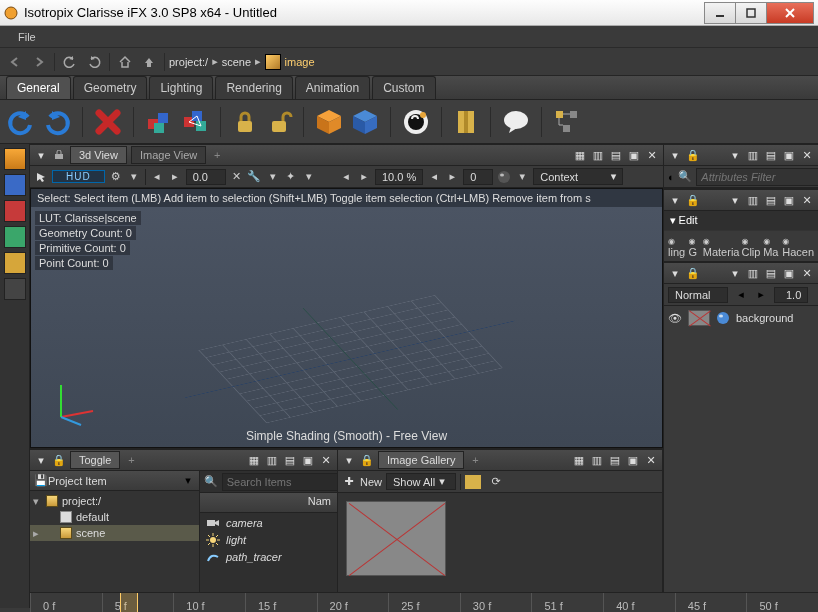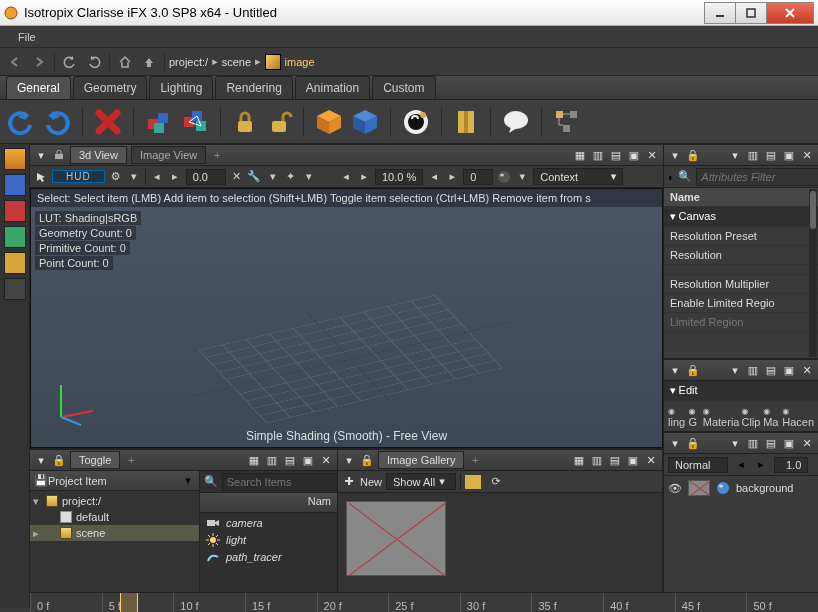--- a/index.html
+++ b/index.html
@@ -121,21 +121,21 @@
 
 .layerpanel { border-top:1px solid #222; }
 .layerrow { height:24px; display:flex; align-items:center; padding:0 4px; gap:6px; color:#ddd;}
 .layerrow .mini { width:22px; height:16px; background:#888; border:1px solid #555; position:relative;}
 .layerrow .mini::before, .layerrow .mini::after { content:""; position:absolute; width:26px; height:1px; background:#b33; top:50%; left:-2px;}
 .layerrow .mini::before{transform:rotate(36deg);} .layerrow .mini::after{transform:rotate(-36deg);}
 .blendrow { height:22px; display:flex; align-items:center; gap:6px; padding:0 4px; border-bottom:1px solid #222;}
 
 
 .timeline { position:absolute; left:30px; right:0; bottom:0; height:20px; background:#3a3a3a; border-top:1px solid #222; display:flex; align-items:center; color:#bbb; font-size:10px; overflow:hidden;}
-.timeline .tick { flex:1; text-align:center; border-left:1px solid #555; height:100%; display:flex; align-items:flex-end; justify-content:flex-start; padding-left:6px;}
+.timeline .tick { flex:1; text-align:center; border-left:1px solid #555; height:100%; display:flex; align-items:flex-end; justify-content:flex-start; padding-left:12px;}
 .timeline .marker { position:absolute; left:90px; top:0; bottom:0; width:18px; background:rgba(255,200,80,0.25); border-left:1px solid #fc6; border-right:1px solid #fc6;}
 </style>
 </head>
 <body>
 
 <div class="titlebar">
   <div class="icon-slot">
     <svg width="16" height="16">
         <circle cx="8" cy="8" r="6" fill="#f0a030" stroke="#7a4a10"></circle>
       </svg>
@@ -382,21 +382,21 @@
             <ellipse cx="5" cy="5" rx="2" ry="1.5" fill="#bbb"></ellipse>
           </svg>
         </span>
       <span class="hdric">▾</span>
       <div class="selfield"><span>Context</span><span style="flex:1"></span>▾</div>
     </div>
 
     <div class="viewport" style="height:260px; flex:none;">
       <div class="hintbar">Select: Select item (LMB)   Add item to selection (Shift+LMB)   Toggle item selection (Ctrl+LMB)   Remove item from s</div>
       <div class="overlay">
-        <div>LUT: Shading|sRGB</div><br>
+        <div>LUT: Clarisse|scene</div><br>
         <div>Geometry Count: 0</div><br>
         <div>Primitive Count: 0</div><br>
         <div>Point Count: 0</div>
       </div>
       <div class="gridplane">
         <div class="gl horiz" style="top:0%"></div>
           <div class="gl horiz" style="top:10%"></div>
           <div class="gl horiz" style="top:20%"></div>
           <div class="gl horiz" style="top:30%"></div>
           <div class="gl horiz" style="top:40%"></div>
@@ -553,33 +553,20 @@
       <span class="hdric">▥</span>
       <span class="hdric">▤</span>
       <span class="hdric">▣</span>
       <span class="hdric">✕</span>
     </div>
     <div class="attrsearch">
       <span class="hdric">◐</span>
       <span class="hdric">🔍</span>
       <input placeholder="Attributes Filter" style="">
     </div>
-    <div class="attrlist" style="height:170px; position:relative;">
-      <div class="attrhdr">Name</div>
-      <div class="attritem section">▾ <span>Canvas</span></div>
-      <div class="attritem">Resolution Preset</div>
-      <div class="attritem">Resolution</div>
-      <div class="attritem" style="height:10px;"></div>
-      <div class="attritem">Resolution Multiplier</div>
-      <div class="attritem">Enable Limited Regio</div>
-      <div class="attritem disabled">Limited Region</div>
-      <div class="attrscroll">
-          <div class="th"></div>
-        </div>
-    </div>
 
     <div class="editpanel">
       <div class="panelhdr">
         <span class="hdric">▾</span>
         <span class="hdric">🔒</span>
         <div class="spacer"></div>
         <span class="hdric">▾</span>
         <span class="hdric">▥</span>
         <span class="hdric">▤</span>
         <span class="hdric">▣</span>
@@ -632,17 +619,17 @@
 
 <div class="timeline">
   <div class="marker"></div>
   <div class="tick">0 f</div>
   <div class="tick">5 f</div>
   <div class="tick">10 f</div>
   <div class="tick">15 f</div>
   <div class="tick">20 f</div>
   <div class="tick">25 f</div>
   <div class="tick">30 f</div>
-  <div class="tick">35 f</div>
+  <div class="tick">51 f</div>
   <div class="tick">40 f</div>
   <div class="tick">45 f</div>
   <div class="tick">50 f</div>
 </div>
 
 </body></html>

